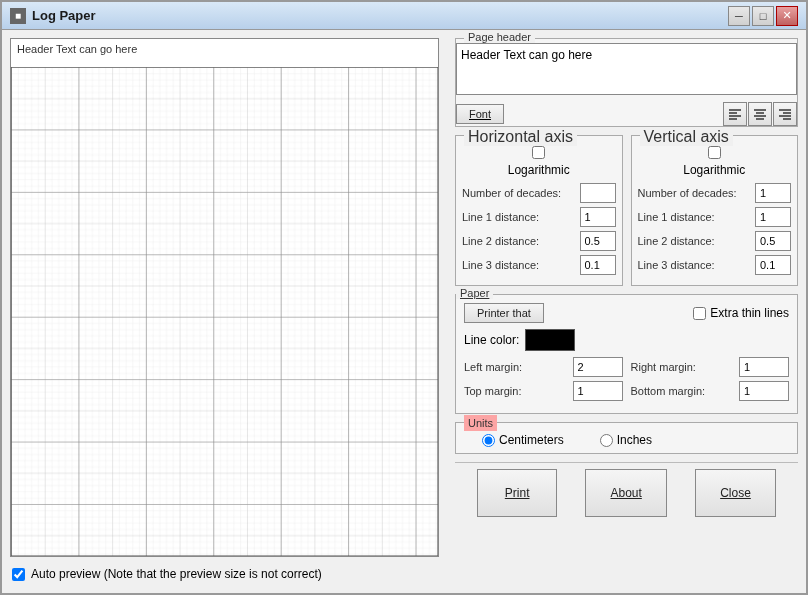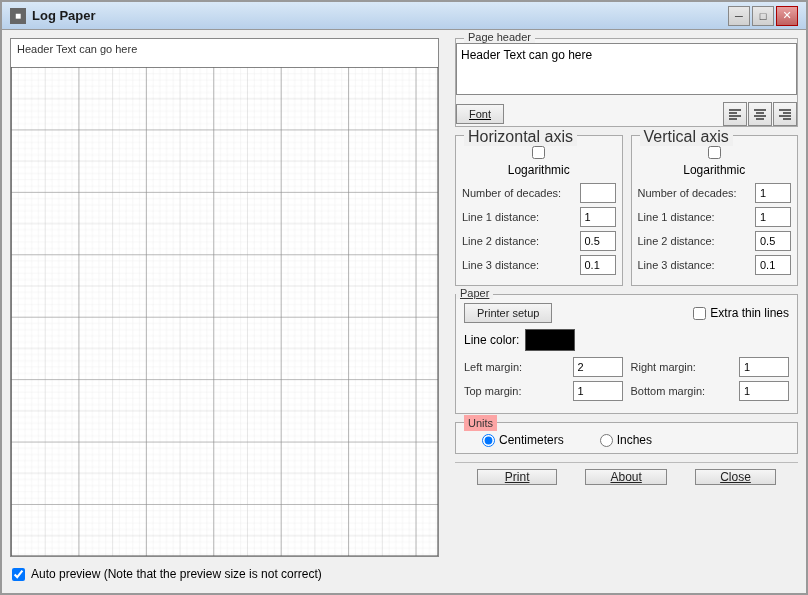--- a/index.html
+++ b/index.html
@@ -305,21 +305,21 @@
     }
     .bottom-buttons {
       display: flex;
       justify-content: space-around;
       padding: 6px 8px;
       border-top: 1px solid #bbb;
     }
     .bottom-btn {
       border: 1px solid #888;
       background: linear-gradient(to bottom, #f5f5f5, #e0e0e0);
-      padding: 0 24px;
+      padding: 16px 24px;
       cursor: pointer;
       font-size: 12px;
       color: #222;
       min-width: 80px;
       text-align: center;
     }
     .underline { text-decoration: underline; }
     input[type="checkbox"] { width: 13px; height: 13px; }
     input[type="radio"] { width: 13px; height: 13px; }
   </style>
@@ -465,21 +465,21 @@
               <span class="field-label">Line 3 distance:</span>
               <input type="text" class="field-input" style="width: 36px;" value="0.1">
             </div>
           </div>
         </div>
       </div>
 
       <div class="paper-section">
         <span class="paper-title">Paper</span>
         <div class="paper-top-row">
-          <button class="btn">Printer setup</button>
+          <button class="btn">Printer that</button>
           <div class="extra-thin-row">
             <input type="checkbox" style="">
             <span>Extra thin lines</span>
           </div>
         </div>
         <div style="display:flex; justify-content:space-between; align-items:flex-start;">
           <div class="line-color-row">
             <span>Line color:</span>
             <div class="color-box"></div>
           </div>

